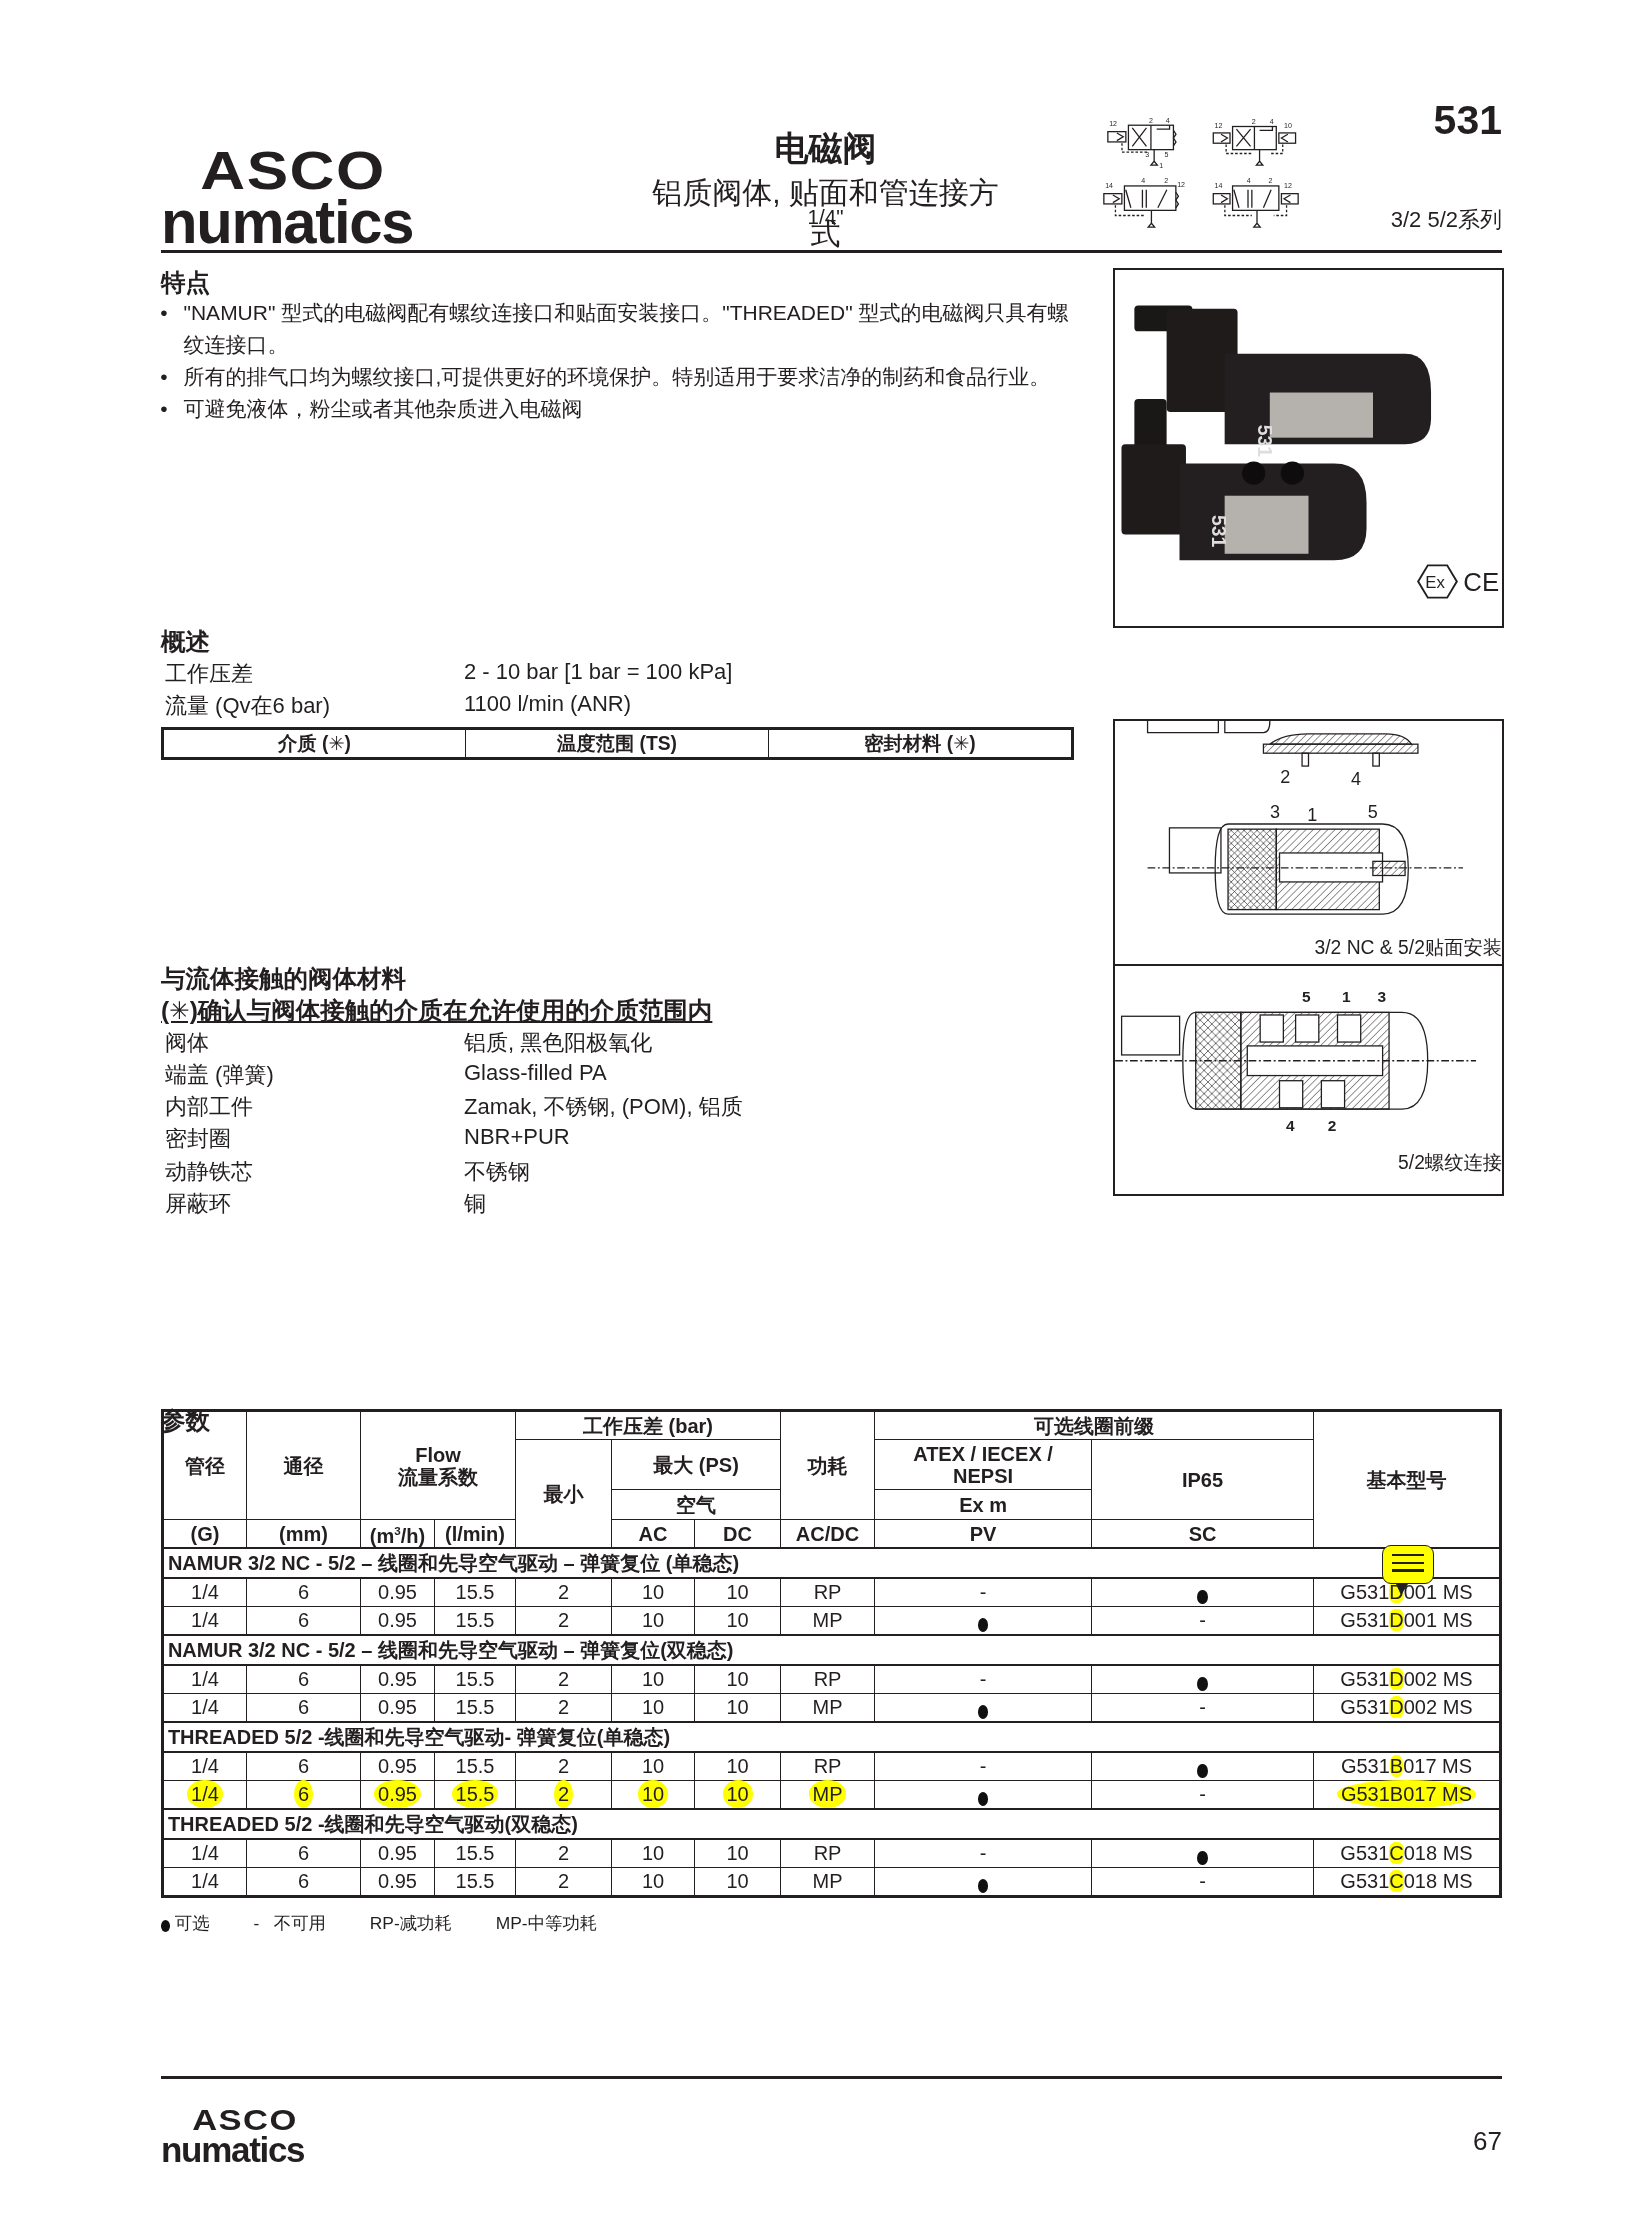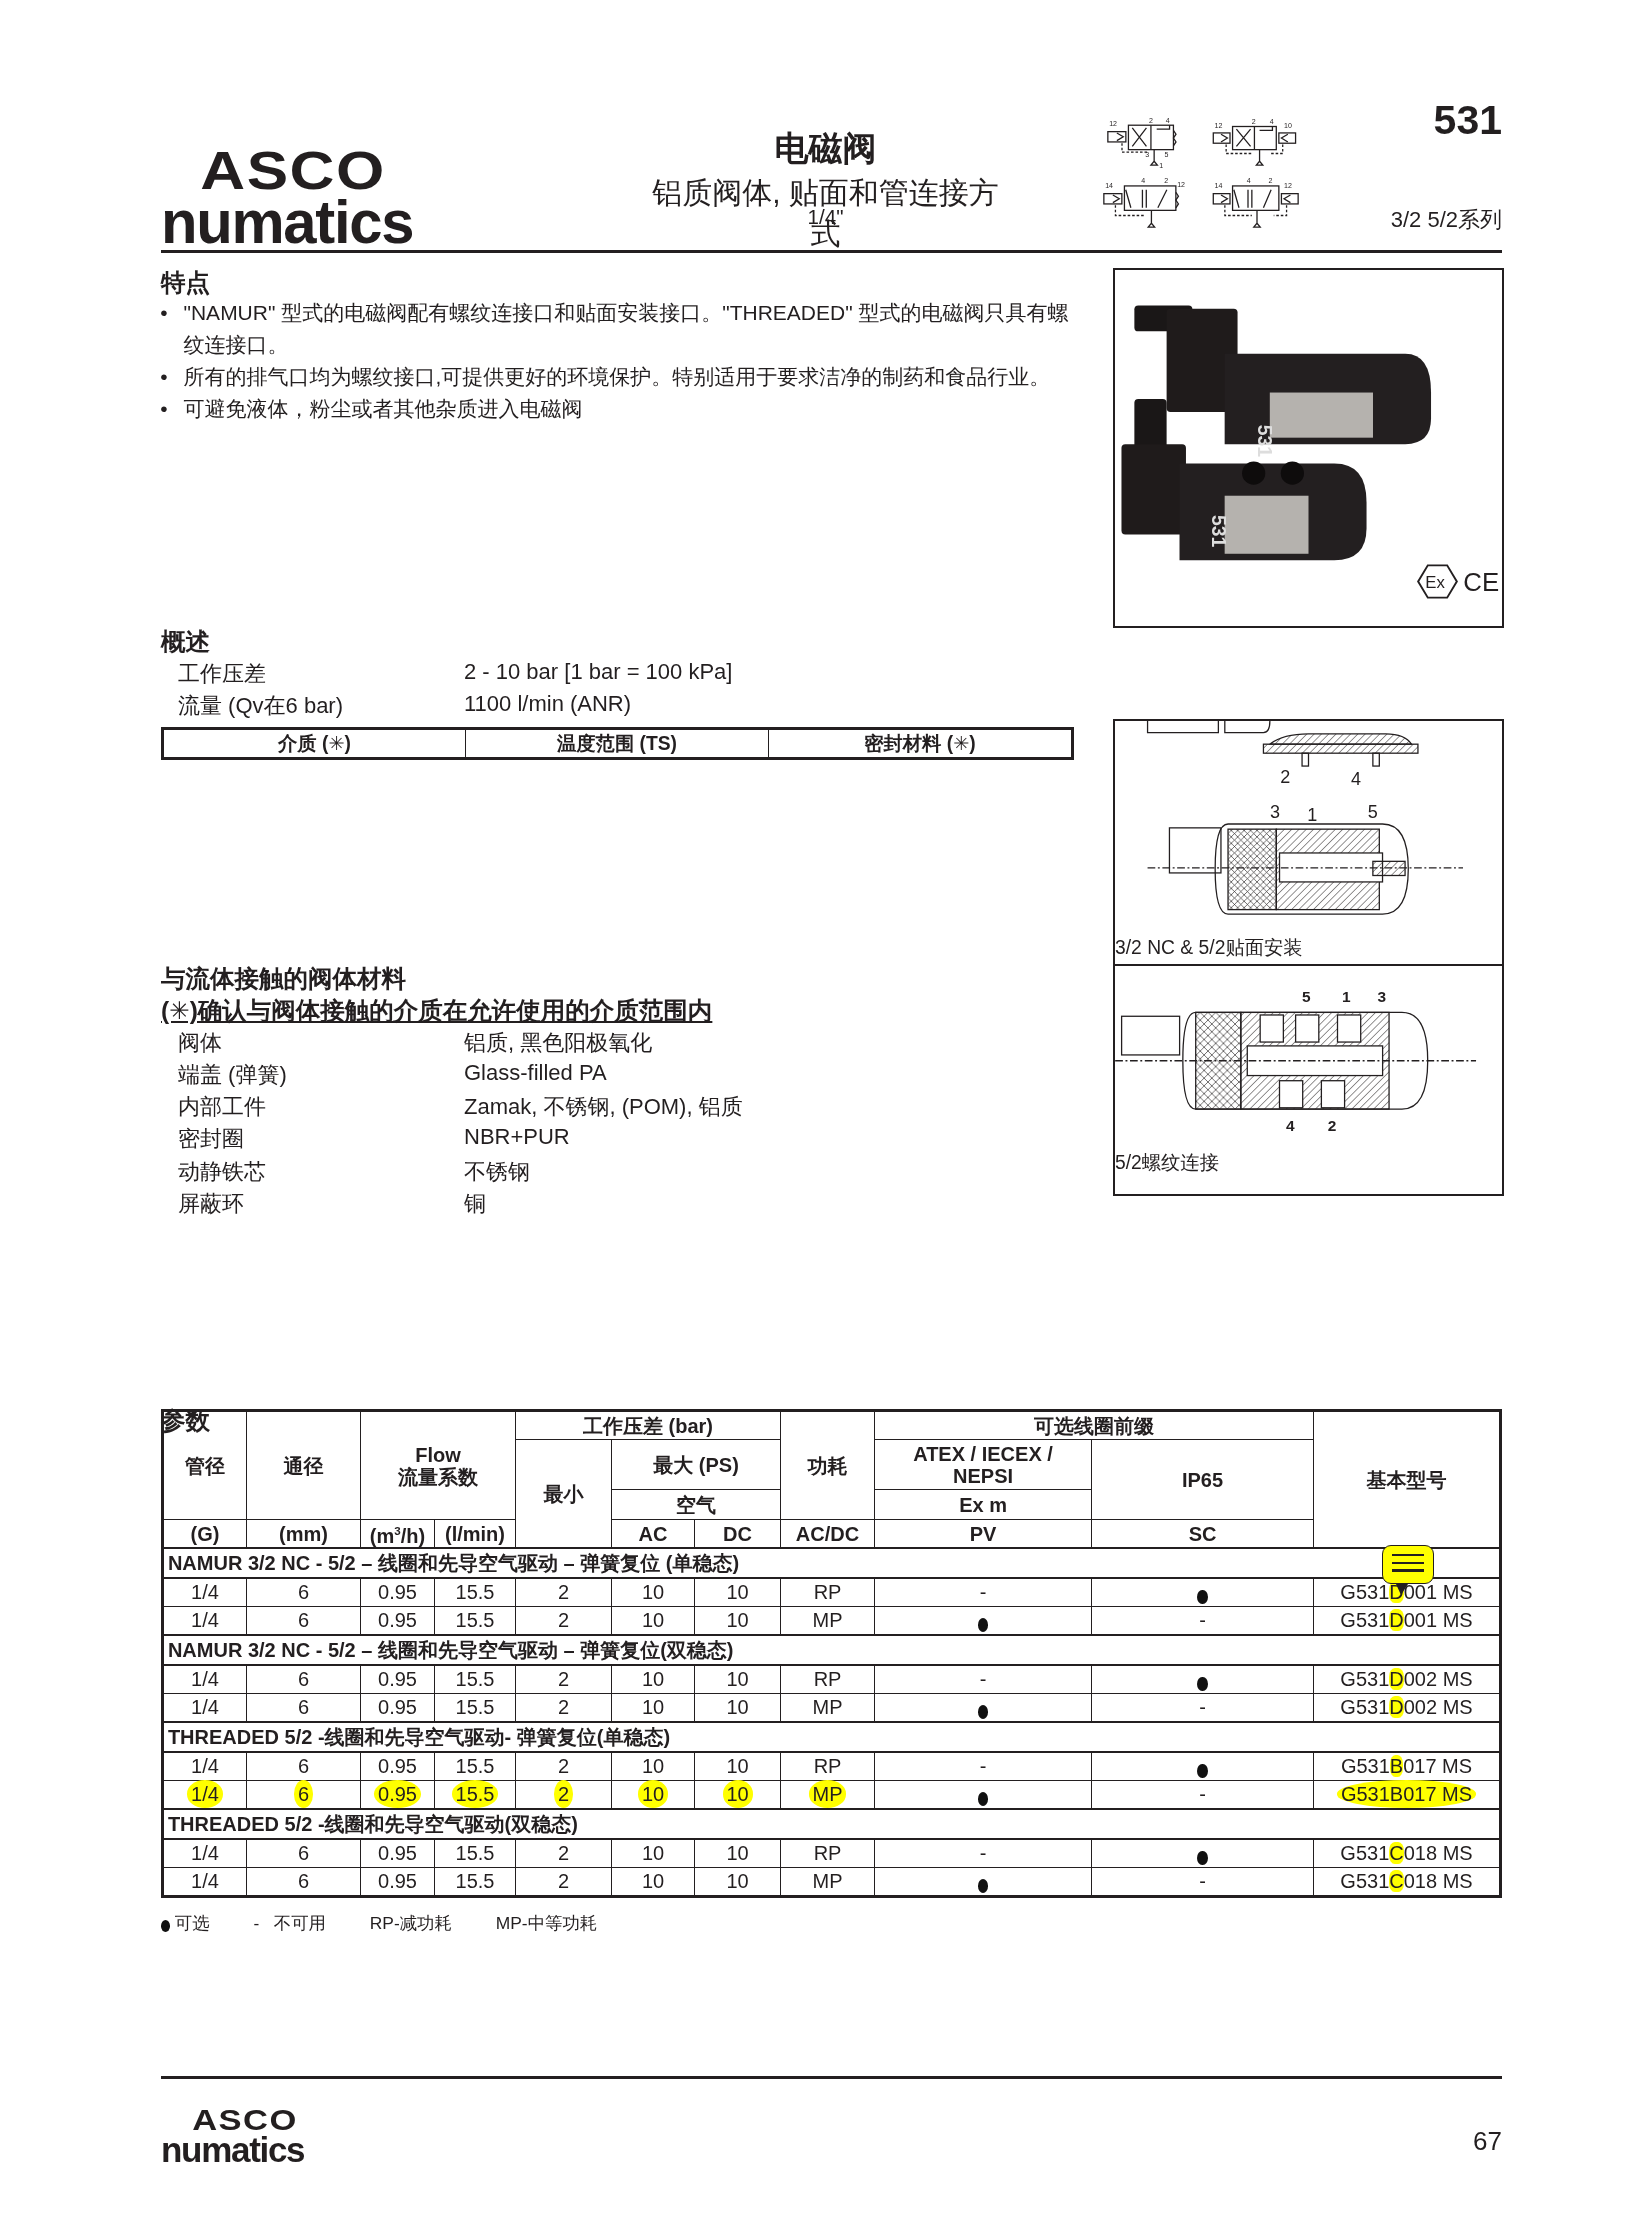--- a/index.html
+++ b/index.html
@@ -13,28 +13,28 @@
   .title-sub { position:absolute; left:645px; width:361px; top:173px; text-align:center; font-size:30px; }
   .title-size { position:absolute; left:645px; width:361px; top:205px; text-align:center; font-size:20.6px; }
   .series-num { position:absolute; right:143px; top:97px; font-size:41px; font-weight:bold; }
   .series-label { position:absolute; right:143px; top:205px; font-size:22px; }
   .sym { position:absolute; }
   .h2 { position:absolute; font-size:24.5px; font-weight:bold; }
   .bullets { position:absolute; left:159px; top:297px; width:922px; font-size:21px; line-height:32px; margin:0; padding:0; list-style:none; }
   .bullets li { position:relative; padding-left:24.5px; }
   .bullets li::before { content:"•"; position:absolute; left:1.3px; }
   .kv { position:absolute; font-size:22px; }
-  .kv .k { position:absolute; left:17px; white-space:nowrap;text-align:center; }
+  .kv .k { position:absolute; left:4px; white-space:nowrap;text-align:center; }
   .kv .v { position:absolute; left:303px; white-space:nowrap; }
   table { border-collapse:collapse; }
   .small-table { position:absolute; left:161px; top:727px; width:913px; border:3.2px solid #231f20; font-size:19.3px; }
   .small-table td, .small-table th { border:1.3px solid #231f20; text-align:center; height:26px; padding:0; }
   .small-table th { font-weight:bold; }
   .imgbox { position:absolute; border:2.6px solid #231f20; background:#fff; }
-  .caption { position:absolute; width:100%; text-align:left; font-size:19.3px; }
+  .caption { position:absolute; width:100%; text-align:right; font-size:19.3px; }
   .main-table { position:absolute; left:161px; top:1409px; width:1341px; border:3.9px solid #231f20; font-size:20px; table-layout:fixed; }
   .main-table td, .main-table th { border:1.3px solid #231f20; text-align:center; padding:0; height:27px; vertical-align:middle; }
   .main-table th { font-weight:bold; font-size:20px; line-height:22px; }
   .main-table tr.group td { text-align:left; font-weight:bold; padding-left:3.9px; border-top:2.6px solid #231f20; border-bottom:2.6px solid #231f20;margin-top:8px; }
   .main-table tr.units th { border-bottom:2.6px solid #231f20; }
   .dot { display:inline-block; width:10.3px; height:14px; border-radius:50%; background:#111; vertical-align:-5.2px; }
   .hl { background:#ffff00; border-radius:50%; padding:2.6px 3.9px; }
   .hlc { background:#ffff00; border-radius:40%; }
   .legend { position:absolute; left:161px; top:1911px; font-size:17.4px; white-space:nowrap; }
   .legend span { margin-right:39px; }

